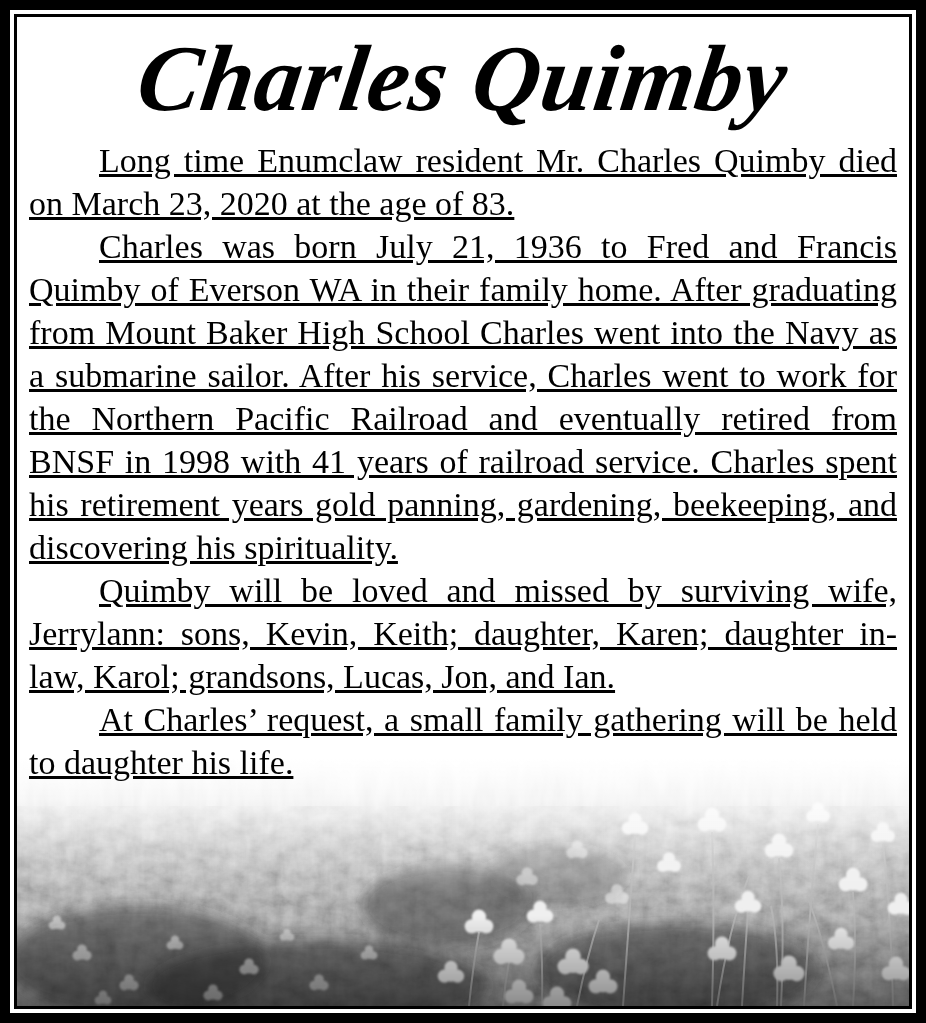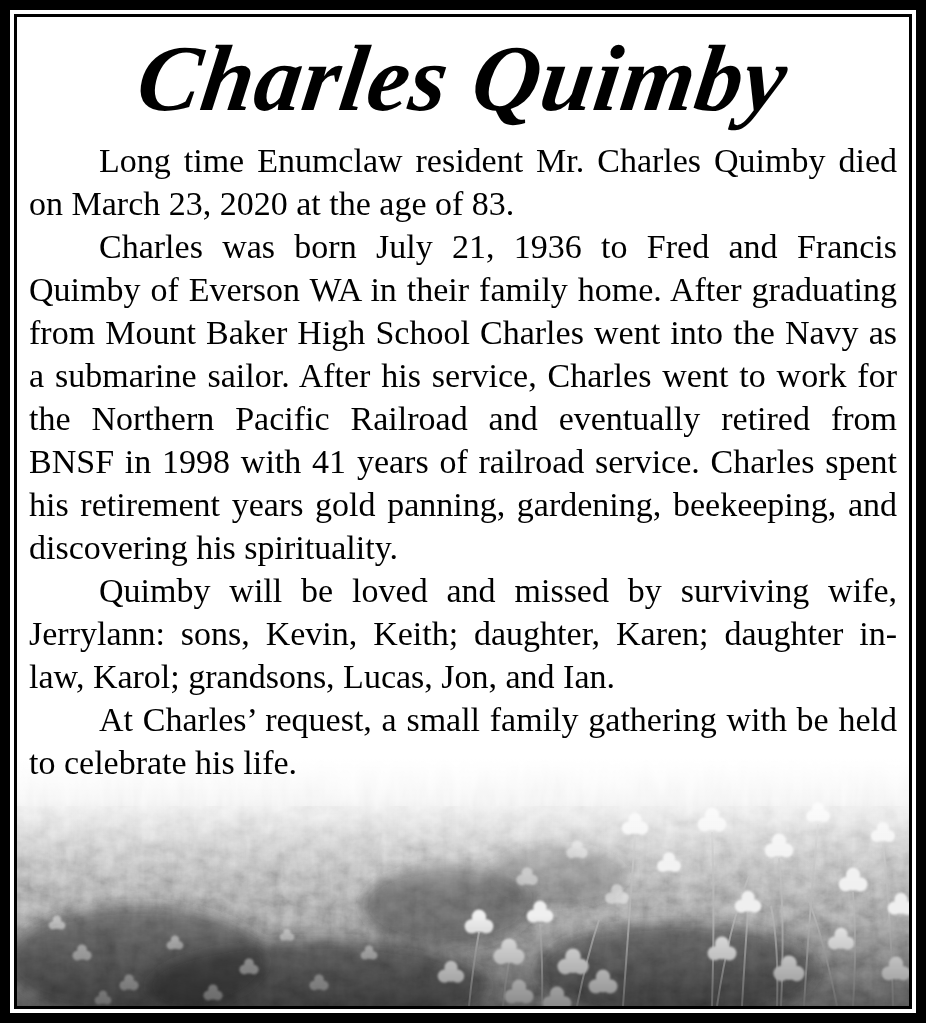--- a/index.html
+++ b/index.html
@@ -44,20 +44,21 @@
     z-index: 2;
     margin: 14px 12px 0 12px;
     font-size: 34px;
     line-height: 43px;
     text-align: justify;
     color: #000000;
   }
   .para {
     margin: 0;
     text-indent: 70px;
+    text-decoration: underline;
   }
   .photo {
     position: absolute;
     left: 0;
     right: 0;
     bottom: 0;
     height: 250px;
     z-index: 1;
   }
   .photo svg {
@@ -193,17 +194,17 @@
         <rect x="0" y="0" width="892" height="145" fill="url(#gFog)"></rect>
       </svg>
     </div>
 
     <h1 class="title">Charles Quimby</h1>
 
     <div class="body-text">
       <p class="para">Long time Enumclaw resident Mr. Charles Quimby died on March 23, 2020 at the age of 83.</p>
       <p class="para">Charles was born July 21, 1936 to Fred and Francis Quimby of Everson WA in their family home.  After graduating from Mount Baker High School Charles went into the Navy as a submarine sailor.  After his service, Charles went to work for the Northern Pacific Railroad and eventually retired from BNSF in 1998 with 41 years of railroad service.  Charles spent his retirement years gold panning, gardening, beekeeping, and discovering his spirituality.</p>
       <p class="para">Quimby will be loved and missed by surviving wife, Jerrylann: sons, Kevin, Keith; daughter, Karen; daughter in-law, Karol; grandsons, Lucas, Jon, and Ian.</p>
-      <p class="para">At Charles’ request, a small family gathering with be held to celebrate his life.</p>
+      <p class="para">At Charles’ request, a small family gathering will be held to daughter his life.</p>
     </div>
 
   </div>
 </div>
 
 </body></html>

